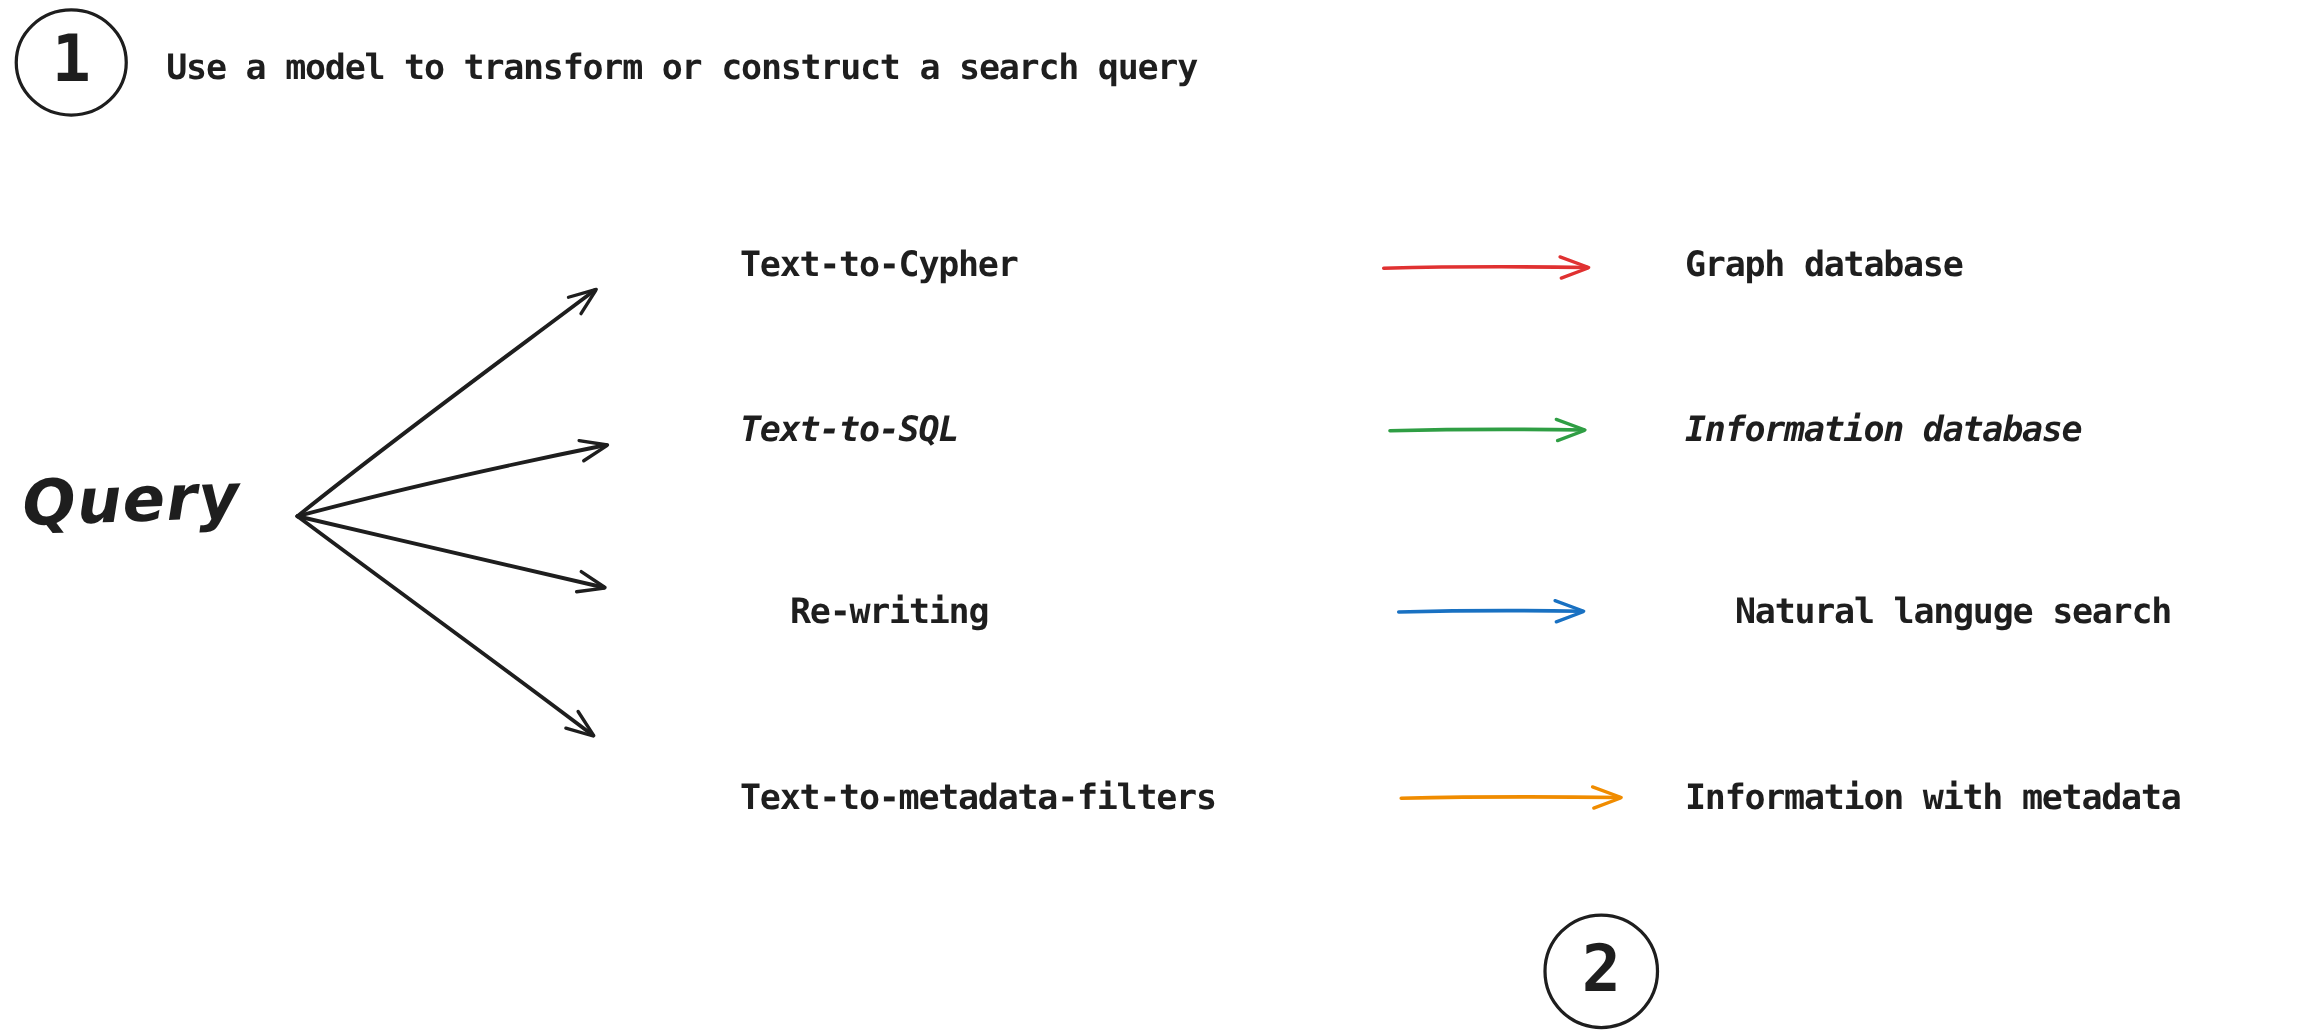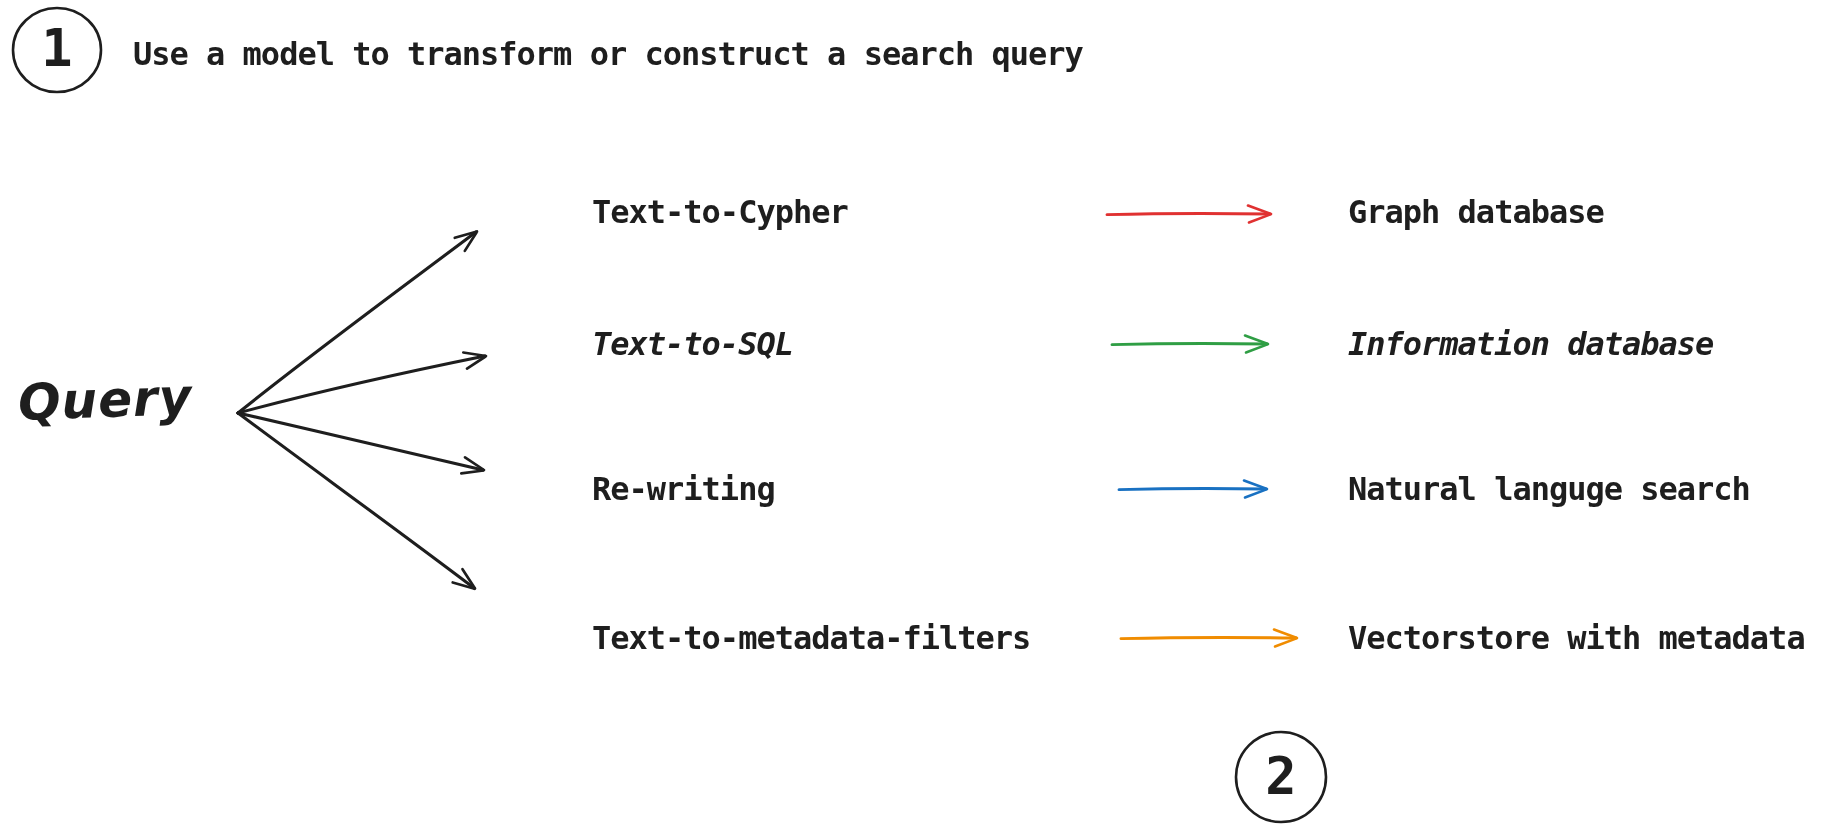--- a/index.html
+++ b/index.html
@@ -12,21 +12,21 @@
     width: 1841px;
     height: 828px;
     background: var(--bg, #ffffff);
     overflow: hidden;
     font-family: "DejaVu Sans Mono", monospace;
   }
   .mono {
     position: absolute;
     font-family: "DejaVu Sans Mono", monospace;
     font-weight: 700;
-    font-size: 32px;
+    font-size: 28px;
     line-height: 40px;
     white-space: nowrap;
     color: var(--ink, #1e1e1e);
     letter-spacing: -1px;
   }
   .badge {
     position: absolute;
   }
   .badge svg { display: block; }
   .badge .num {
@@ -68,21 +68,21 @@
   .row .target { position: absolute; left: 1348px; }
   .h-arrow { position: absolute; }
   .h-arrow path {
     stroke: currentColor;
     fill: none;
     stroke-linecap: round;
     stroke-linejoin: round;
   }
   .r1 .method, .r1 .target { top: 192px; text-align: center; }
   .r2 .method, .r2 .target { top: 324px; font-style: italic; }
-  .r3 .method, .r3 .target { top: 469px; }
+  .r3 .method, .r3 .target { top: 469px; margin-left: 40px; }
   .r4 .method, .r4 .target { top: 618px; }
   .r1 .h-arrow { left: 1104px; top: 201px; }
   .r2 .h-arrow { left: 1109px; top: 331px; }
   .r3 .h-arrow { left: 1116px; top: 476px; }
   .r4 .h-arrow { left: 1118px; top: 625px; }
   .title { left: 133px; top: 34px; }
   .step2-label { left: 1378px; top: 758px; font-size: 31px; }
 </style>
 </head>
 <body>
@@ -138,21 +138,21 @@
     </svg>
     <div class="mono target">Natural languge search</div>
   </div>
 
   <div class="row r4" style="color: rgb(240, 140, 0);">
     <div class="mono method">Text-to-metadata-filters</div>
     <svg class="h-arrow" width="184" height="26" viewBox="0 0 184 26">
       <path d="M3,13.6 C55,12.4 122,12.2 178,13" stroke-width="2.9"></path>
       <path d="M156,4.5 L179,13 M157,21.5 L178.5,13.4" stroke-width="2.6"></path>
     </svg>
-    <div class="mono target">Vectorstore with metadata</div>
+    <div class="mono target">Information with metadata</div>
   </div>
 
   <div class="badge" style="left:1233px; top:730px; width:96px; height:96px;">
     <svg width="96" height="96" viewBox="0 0 96 96">
       <ellipse cx="48" cy="47" rx="45" ry="45" fill="none" stroke="#1e1e1e" stroke-width="2.6"></ellipse>
     </svg>
     <div class="num">2</div>
   </div>
 
 </div>

